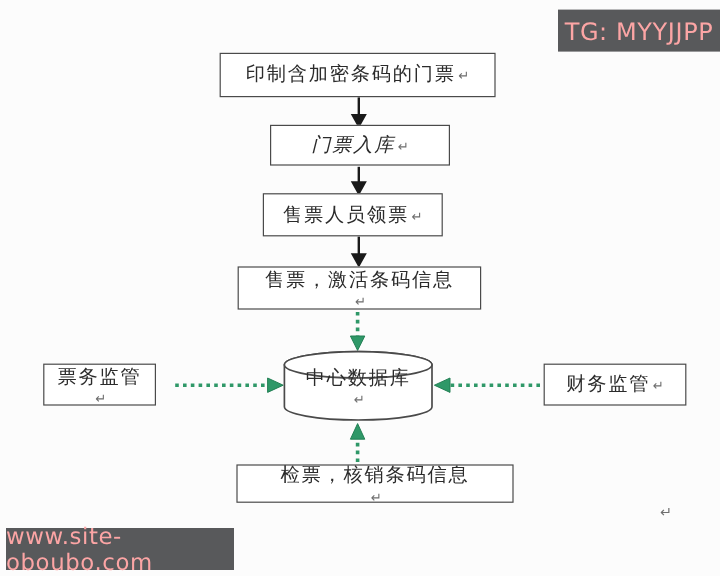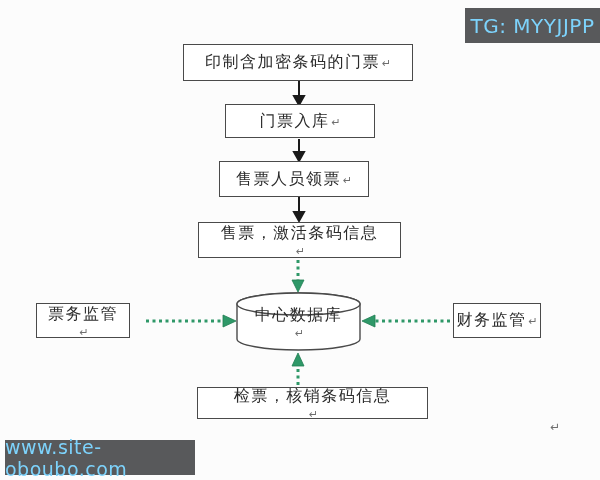--- a/index.html
+++ b/index.html
@@ -23,21 +23,21 @@
     font-size:16px; color:#2b2b2b; letter-spacing:1.5px;
     font-family:"DejaVu Serif", "Liberation Serif", serif;
     white-space:nowrap; background:transparent;flex-direction:column;
   }
   .ret {
     font-size:11px; color:#6f6f6f; margin-left:2px; letter-spacing:0;
     font-family:"DejaVu Sans", sans-serif; transform:translateY(1px);
   }
   .badge {
     position:absolute; box-sizing:border-box;
-    background:#58595b; color:#7dd3fc;
+    background:#58595b; color:#fca5a5;
     display:flex; align-items:center; justify-content:center;
     font-size:20px; letter-spacing:0.5px;
   }
   .stray-ret {
     position:absolute; font-size:12px; color:#6f6f6f;
     font-family:"DejaVu Sans", sans-serif;
   }
 </style>
 </head>
 <body>
@@ -72,21 +72,21 @@
       <path d="M237,304 A61.5,11 0 0 1 360,304 L360,339 A61.5,11 0 0 1 237,339 Z"></path>
       <ellipse cx="298.5" cy="304" rx="61.5" ry="11"></ellipse>
     </g>
   </svg>
 
   <div class="node" style="left:183px; top:44px;  width:230px; height:37px;">
     <span>印制含加密条码的门票</span>
       <span class="ret">↵</span>
   </div>
 
-  <div class="node" style="left:225px; top:104px; width:150px; height:34px;">
+  <div class="node" style="left:225px; top:104px; width:150px; height:34px;font-style:italic;">
     <span>门票入库</span>
       <span class="ret">↵</span>
   </div>
 
   <div class="node" style="left:219px; top:161px; width:150px; height:36px;">
     <span>售票人员领票</span>
       <span class="ret">↵</span>
   </div>
 
   <div class="node" style="left:198px; top:222px; width:203px; height:36px;flex-direction:column;">
@@ -97,21 +97,21 @@
   <div class="db-label" style="left:237px; top:308px; width:123px; height:28px;">
     <span>中心数据库</span>
       <span class="ret">↵</span>
   </div>
 
   <div class="node" style="left:36px; top:303px; width:94px; height:35px;flex-direction:column;">
     <span>票务监管</span>
       <span class="ret">↵</span>
   </div>
 
-  <div class="node" style="left:453px; top:303px; width:88px; height:35px;">
+  <div class="node" style="left:453px; top:303px; width:119px; height:35px;">
     <span>财务监管</span>
       <span class="ret">↵</span>
   </div>
 
   <div class="node" style="left:197px; top:387px; width:231px; height:32px;flex-direction:column;">
     <span>检票，核销条码信息</span>
       <span class="ret">↵</span>
   </div>
 
   <div class="stray-ret" style="left:550px; top:420px;">↵</div>

